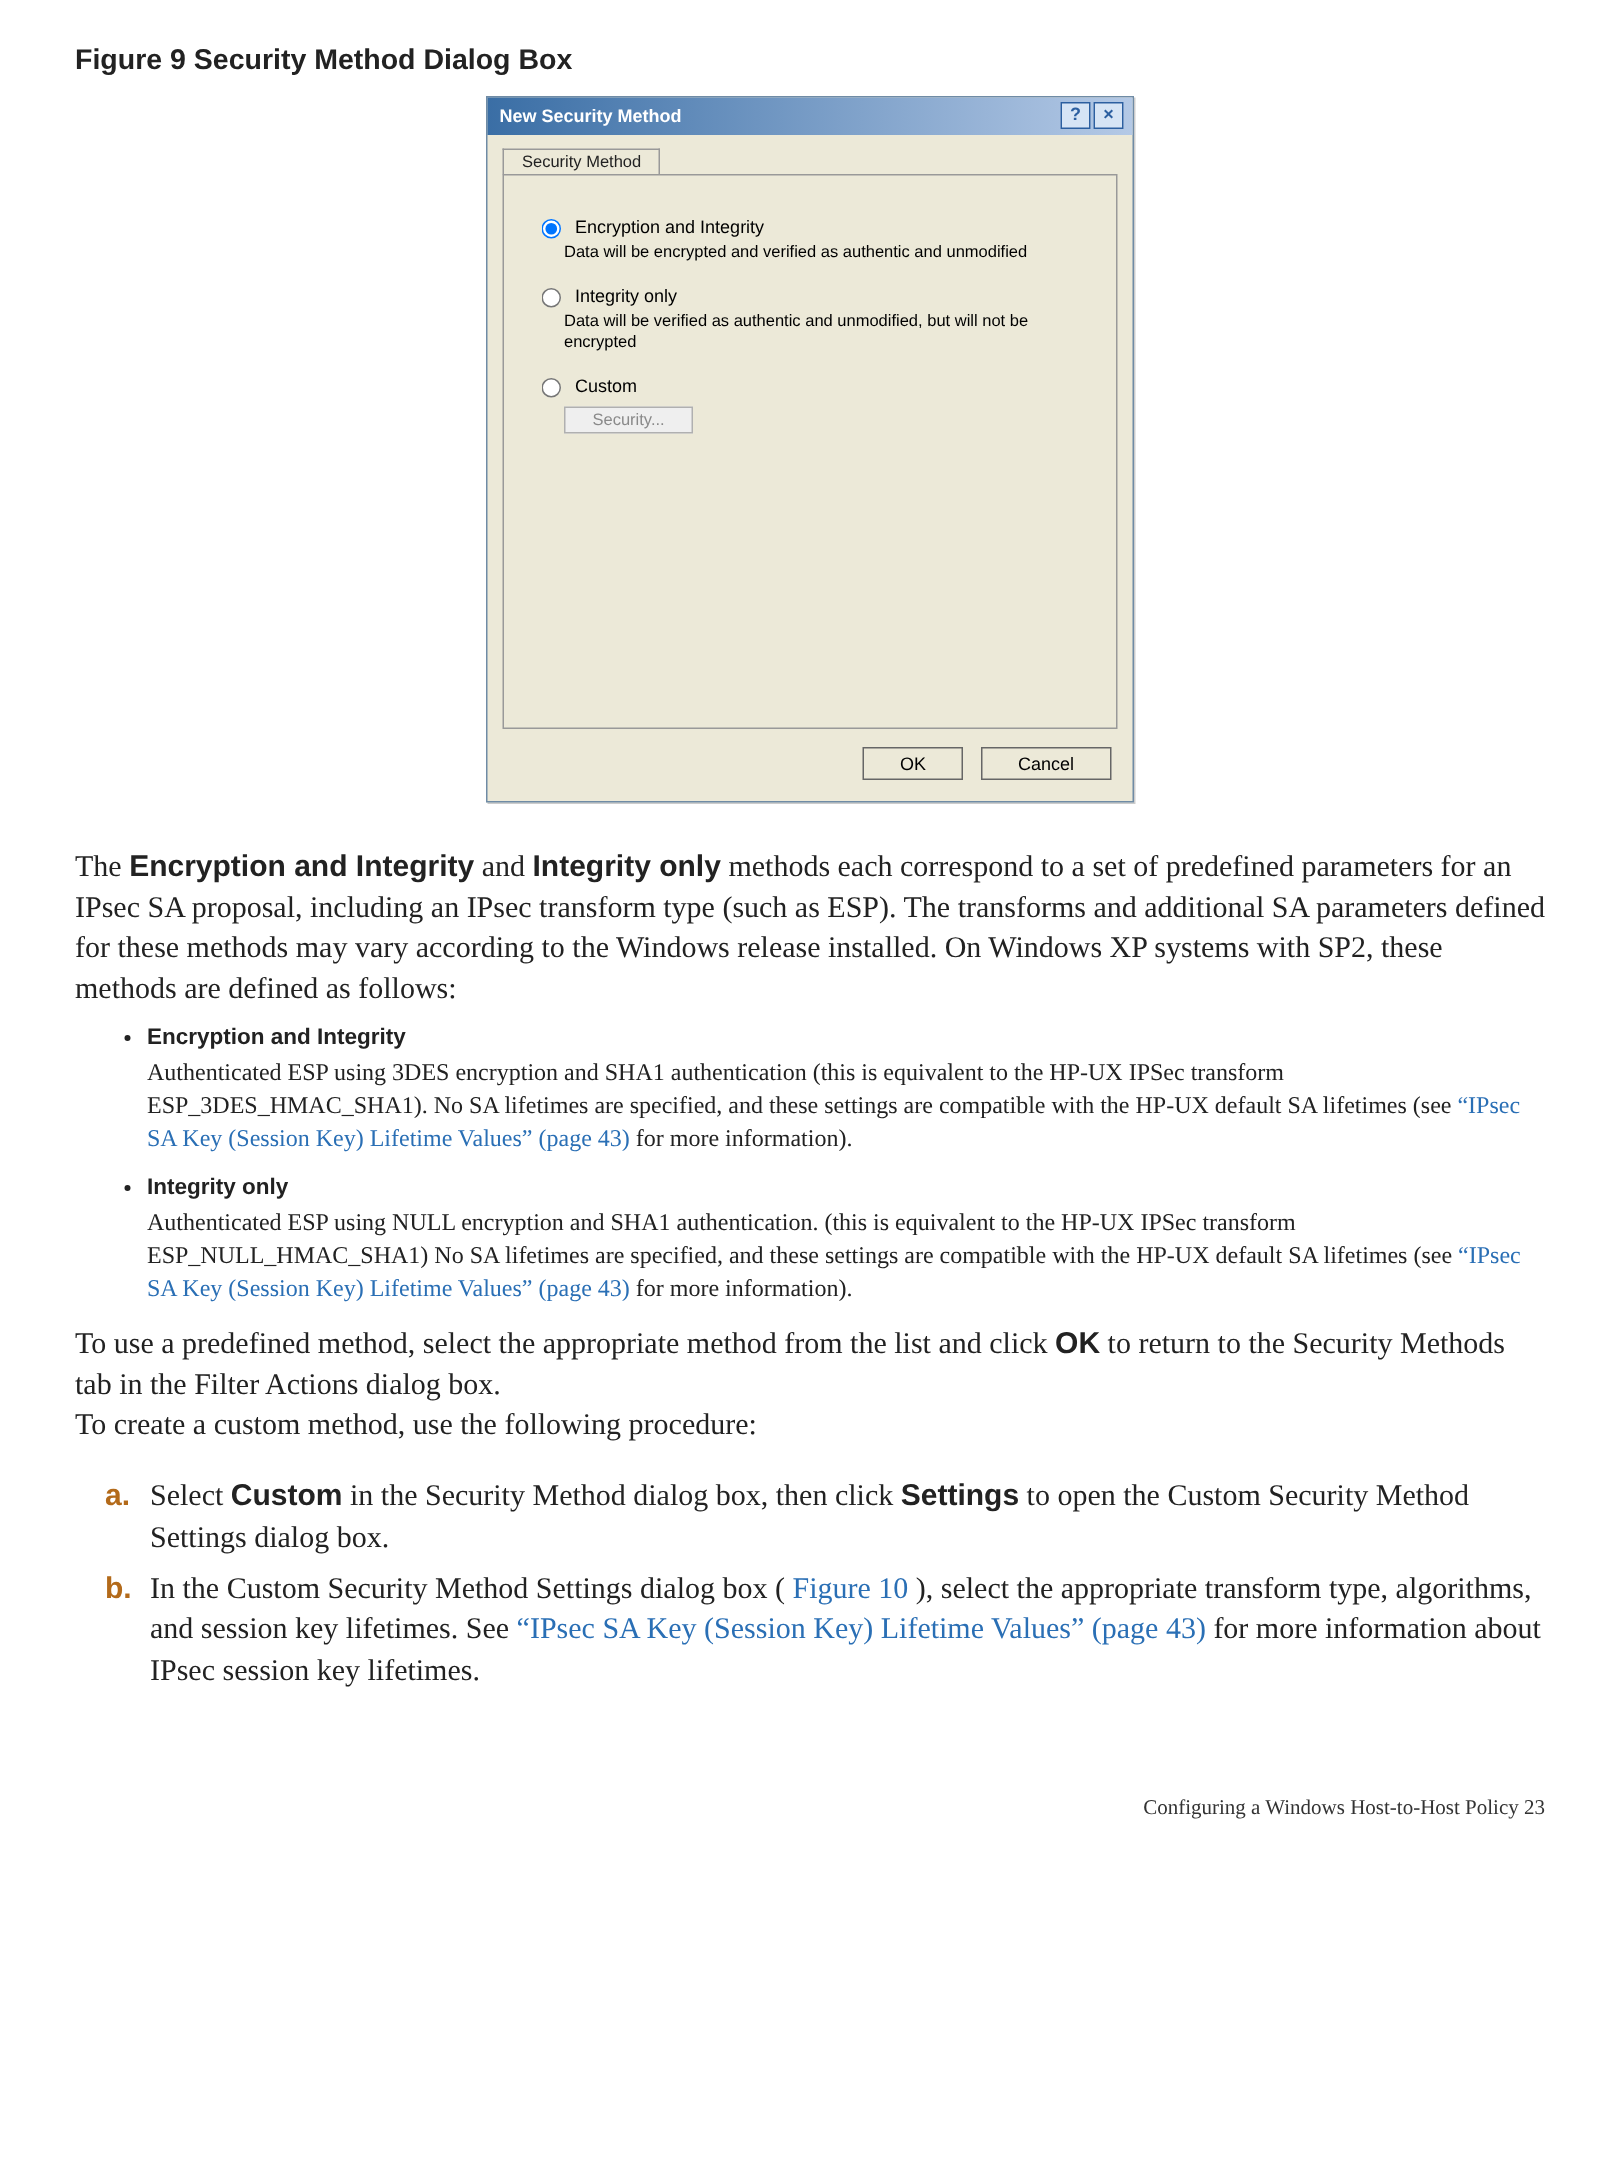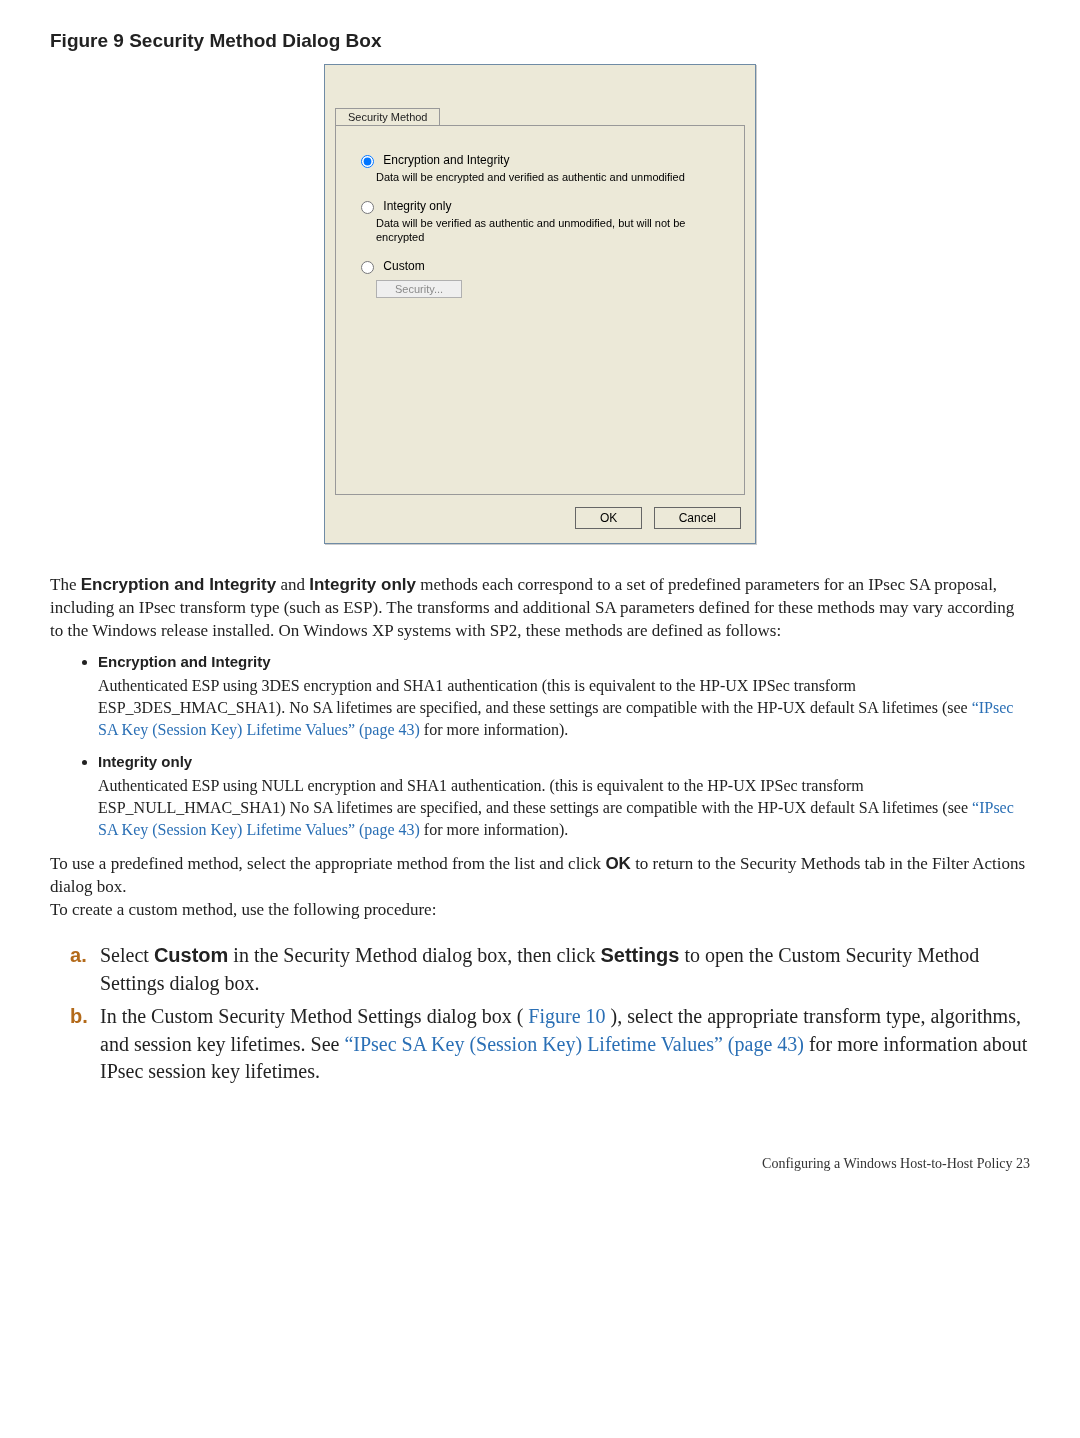--- a/index.html
+++ b/index.html
@@ -45,21 +45,20 @@
     border: 1px solid #2c5fa0;
     color: #2c5fa0;
     font-size: 12px;
     line-height: 14px;
     text-align: center;
     font-family: Arial, sans-serif;
     font-weight: bold;
   }
   .tabstrip {
     padding: 8px 10px 0 10px;
-    margin-top: 34px;
   }
   .tab {
     display: inline-block;
     border: 1px solid #999;
     border-bottom: 1px solid #ece9d8;
     background: #ece9d8;
     padding: 2px 12px;
     font-size: 11px;
     position: relative;
     top: 1px;
@@ -96,21 +95,21 @@
   }
   .win-btn {
     border: 1px solid #666;
     background: #ece9d8;
     padding: 3px 24px;
     font-size: 12px;
     margin-left: 8px;
   }
   p.body {
     font-family: "Palatino Linotype", "Book Antiqua", Georgia, serif;
-    font-size: 17px;
+    font-size: 20px;
     line-height: 1.35;
     margin: 0 0;
   }
   ul.bul { list-style: disc; padding-left: 48px; margin: 6px 0; }
   ul.bul > li {
     font-family: Arial, Helvetica, sans-serif;
     font-weight: bold;
     margin: 10px 0;
     font-size: 15px;
   }
@@ -156,20 +155,27 @@
     color: #333;
   }
 </style>
 </head>
 <body>
 
 <div class="figure-caption">Figure  9  Security Method Dialog Box</div>
 
 <div class="dialog-wrapper">
   <div class="dialog">
+    <div class="titlebar">
+      <span>New Security Method</span>
+      <span class="tb-buttons">
+        <span class="tb-btn">?</span>
+        <span class="tb-btn">×</span>
+      </span>
+    </div>
     <div class="tabstrip">
       <span class="tab">Security Method</span>
     </div>
     <div class="tab-panel">
 
       <div class="radio-row">
         <input type="radio" name="sm" checked="" style="">
         <label>Encryption and Integrity</label>
       </div>
       <div class="hint">Data will be encrypted and verified as authentic and unmodified</div>

